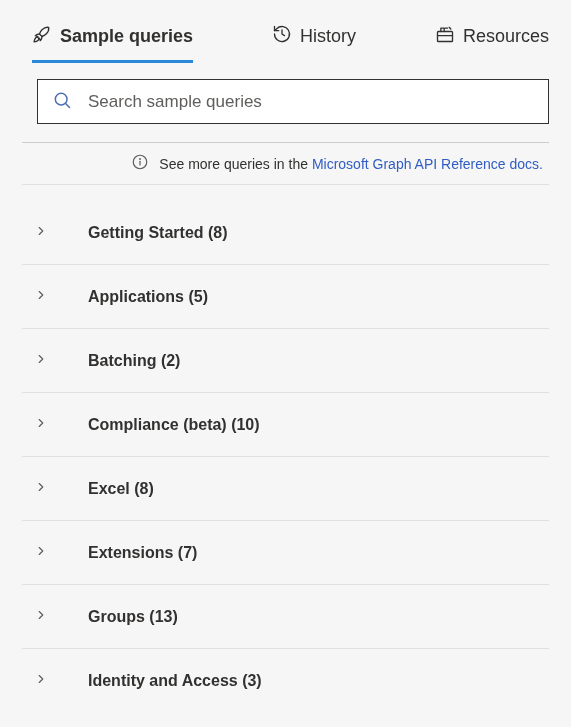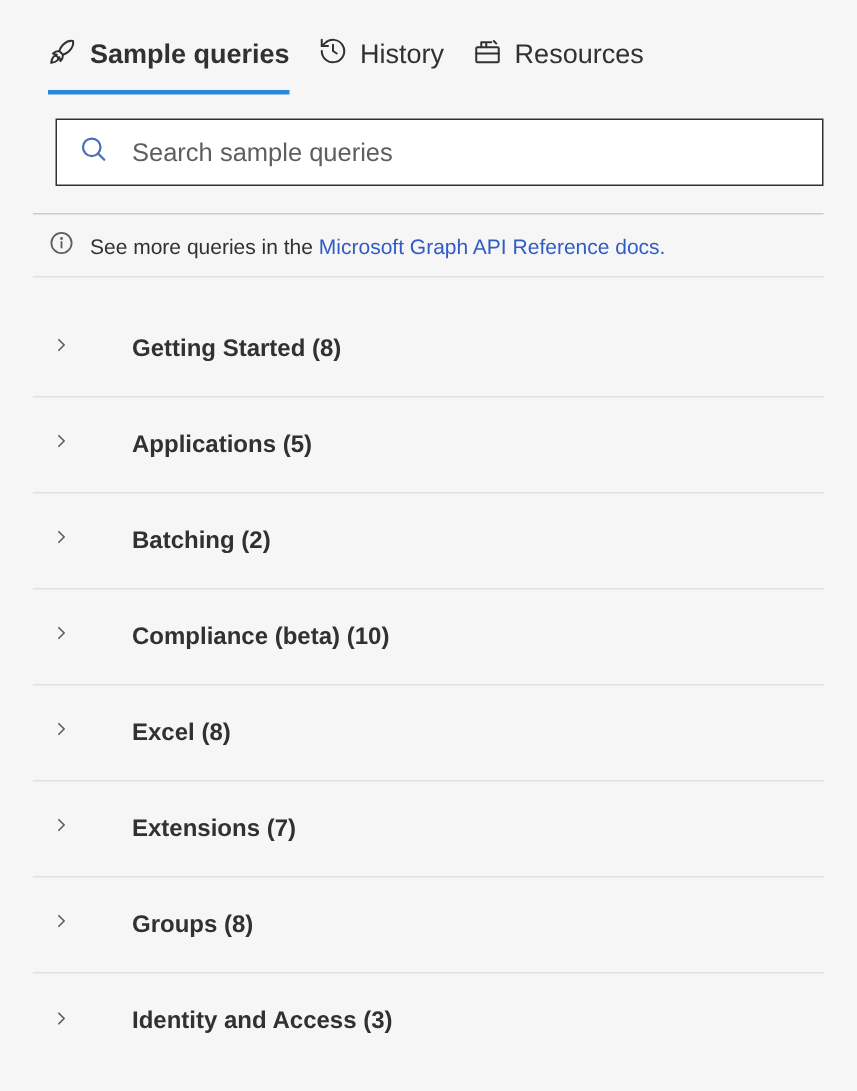--- a/index.html
+++ b/index.html
@@ -14,22 +14,23 @@
       height: 727px;
       overflow: hidden;
       color: #323130;
     }
     .panel {
       padding: 8px 22px 0 22px;
     }
     .tabs {
       display: flex;
       align-items: center;
-      gap: 19px;
+      gap: 44px;
       padding: 16px 0 0 10px;
+      justify-content: space-between;
     }
     .tab {
       display: flex;
       align-items: center;
       gap: 8px;
       padding-bottom: 12px;
       cursor: pointer;
       font-size: 18px;
       color: #323130;
       position: relative;
@@ -88,20 +89,21 @@
       background: #ccc;
       margin-top: 18px;
     }
     .info-bar {
       display: flex;
       align-items: center;
       gap: 10px;
       padding: 10px 6px 10px 10px;
       font-size: 14px;
       border-bottom: 1px solid #e0e0e0;
+      justify-content: flex-end;
     }
     .info-bar svg {
       width: 18px;
       height: 18px;
       flex-shrink: 0;
       stroke: #605e5c;
     }
     .info-link {
       color: #315cc5;
       cursor: pointer;
@@ -248,21 +250,21 @@
           </svg>
       </span>
       <span class="category-label">Extensions (7)</span>
     </div>
     <div class="category">
       <span>
         <svg viewBox="0 0 24 24" fill="none" stroke-width="2" stroke-linecap="round" stroke-linejoin="round">
             <polyline points="9 18 15 12 9 6"></polyline>
           </svg>
       </span>
-      <span class="category-label">Groups (8)</span>
+      <span class="category-label">Groups (13)</span>
     </div>
     <div class="category">
       <span>
         <svg viewBox="0 0 24 24" fill="none" stroke-width="2" stroke-linecap="round" stroke-linejoin="round">
             <polyline points="9 18 15 12 9 6"></polyline>
           </svg>
       </span>
       <span class="category-label">Identity and Access (3)</span>
     </div>
   </div>

